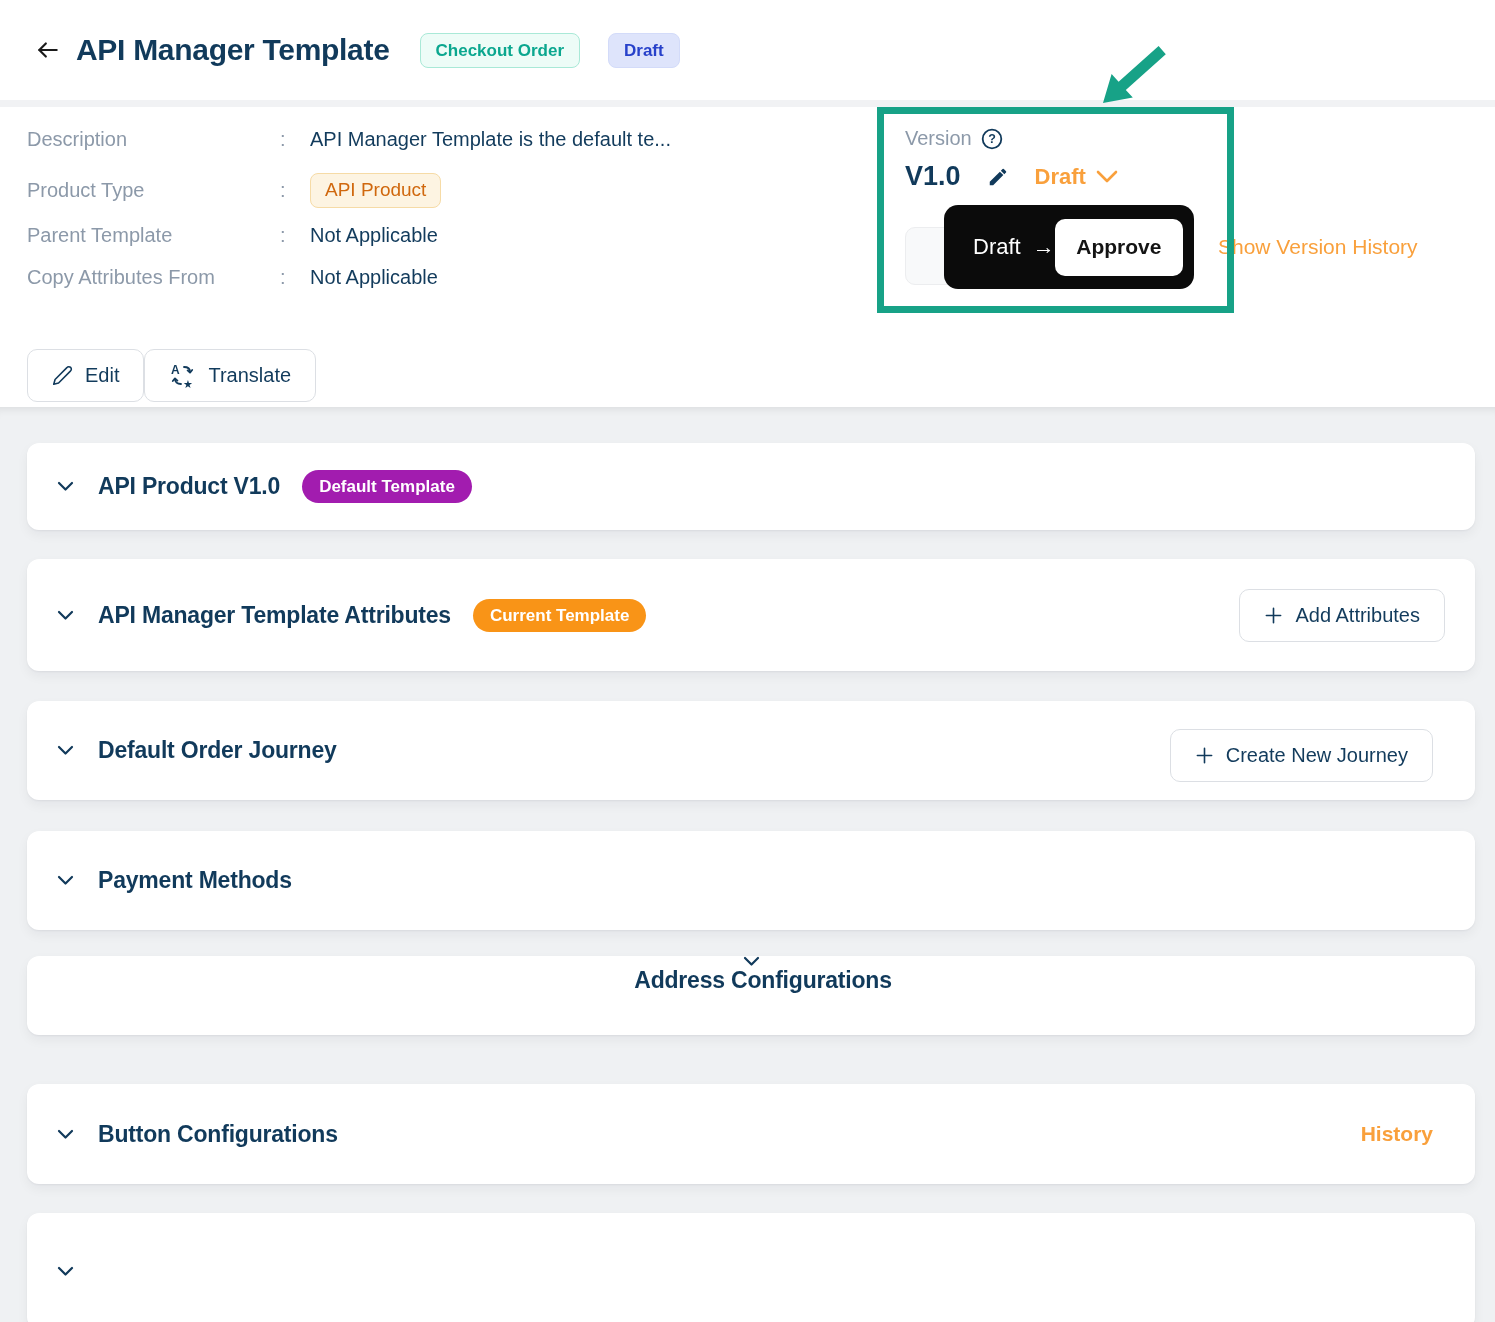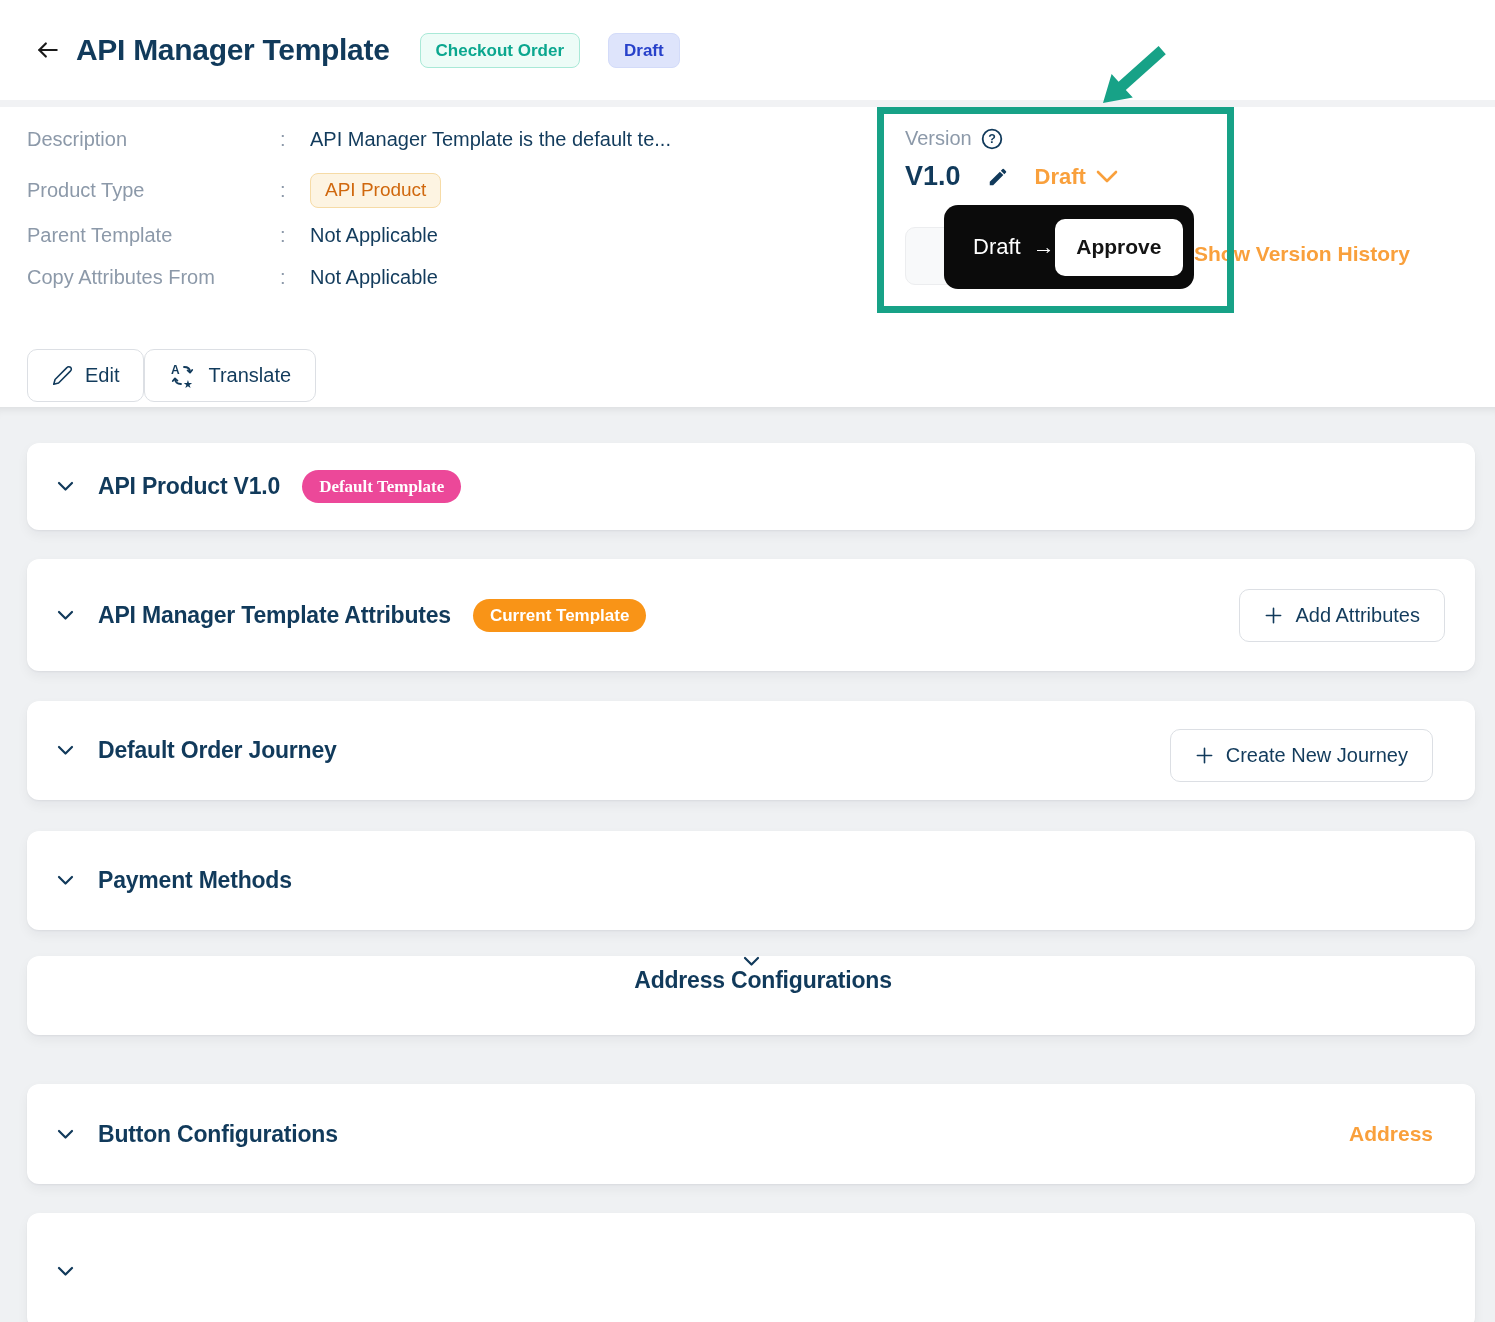--- a/index.html
+++ b/index.html
@@ -45,22 +45,22 @@
     display:flex; align-items:center; justify-content:center; color:#bcc5cf; font-size:28px; font-weight:300; }
 
   .status-tooltip { position:absolute; left:944px; top:205px; width:250px; height:84px;
     background:#0b0b0b; border-radius:14px; display:flex; align-items:center; padding-left:29px; z-index:3; }
   .tooltip-from { color:#fff; font-size:22px; }
   .tooltip-arrow { color:#fff; font-size:22px; margin-left:12px; }
   .approve-btn { margin-left:auto; margin-right:11px; width:135px; height:57px; background:#fff;
     border-radius:10px; border:none; display:flex; align-items:center; justify-content:center;
     font-family:"Liberation Sans", sans-serif; font-size:21px; font-weight:600; color:#141414; cursor:pointer; }
 
-  .show-history { position:absolute; left:1194px; top:242px; font-size:21px; font-weight:700;
-    color:#f9a03c; cursor:pointer; white-space:nowrap; }
+  .show-history { position:absolute; left:1194px; top:235px; font-size:21px; font-weight:400;
+    color:#f9a03c; cursor:pointer; white-space:nowrap;padding-left:24px; }
 
   
   .green-box { position:absolute; left:877px; top:107px; width:357px; height:206px;
     border:7px solid #17a287; z-index:5; pointer-events:none; }
   .green-arrow { position:absolute; left:1085px; top:28px; z-index:6; pointer-events:none; }
 
   
   .action-row { position:absolute; left:27px; top:349px; display:flex; }
   .btn { display:flex; align-items:center; gap:12px; background:#fff; border:1px solid #dcdfe4;
     border-radius:10px; padding:0 24px; height:53px; font-family:"Liberation Sans", sans-serif;
@@ -68,21 +68,21 @@
 
   
   .content-area { position:absolute; top:407px; left:0; right:0; bottom:0; background:#eff1f3;
     box-shadow:inset 0 9px 9px -7px rgba(0,0,0,0.09);padding-left:12px; }
   .card { position:absolute; left:27px; width:1448px; background:#fff; border-radius:12px;
     box-shadow:0 1px 2px rgba(16,24,40,0.05), 0 5px 12px rgba(16,24,40,0.05);
     display:flex; align-items:center; padding:0 30px; }
   .card .chevron { display:flex; cursor:pointer; }
   .card-title { font-size:23px; font-weight:700; color:#113a5b; margin-left:24px; letter-spacing:-0.2px; }
   .pill { margin-left:22px; border-radius:999px; color:#fff; font-size:17px; font-weight:600; padding:8px 17px; line-height:1; }
-  .pill-blue { background:#ec4899;font-family:Liberation Serif, serif; }
+  .pill-blue { background:#a21caf; }
   .pill-orange { background:#f99417; }
   .card-btn { margin-left:auto; }
   .preview-link { margin-left:auto; font-size:21px; font-weight:600; color:#f9a03c; cursor:pointer; }
 
   .card-1 { top:36px;  height:87px; }
   .card-2 { top:152px; height:112px; }
   .card-3 { top:294px; height:99px; }
   .card-4 { top:424px; height:99px;align-items:center; }
   .card-5 { top:549px; height:79px;flex-direction:column; }
   .card-6 { top:677px; height:100px; }
@@ -265,21 +265,21 @@
       <span class="card-title">Address Configurations</span>
     </div>
 
     <div class="card card-6">
       <span class="chevron">
         <svg width="17" height="11" viewBox="0 0 17 11" fill="none" stroke="#113a5b" stroke-width="2.2" stroke-linecap="round" stroke-linejoin="round">
             <polyline points="2,2 8.5,8.5 15,2"></polyline>
           </svg>
       </span>
       <span class="card-title">Button Configurations</span>
-      <span class="preview-link" style="margin-right:12px;">Address</span>
+      <span class="preview-link" style="margin-right:12px;">History</span>
     </div>
 
     <div class="card card-7">
       <span class="chevron">
         <svg width="17" height="11" viewBox="0 0 17 11" fill="none" stroke="#113a5b" stroke-width="2.2" stroke-linecap="round" stroke-linejoin="round">
             <polyline points="2,2 8.5,8.5 15,2"></polyline>
           </svg>
       </span>
     </div>
 

